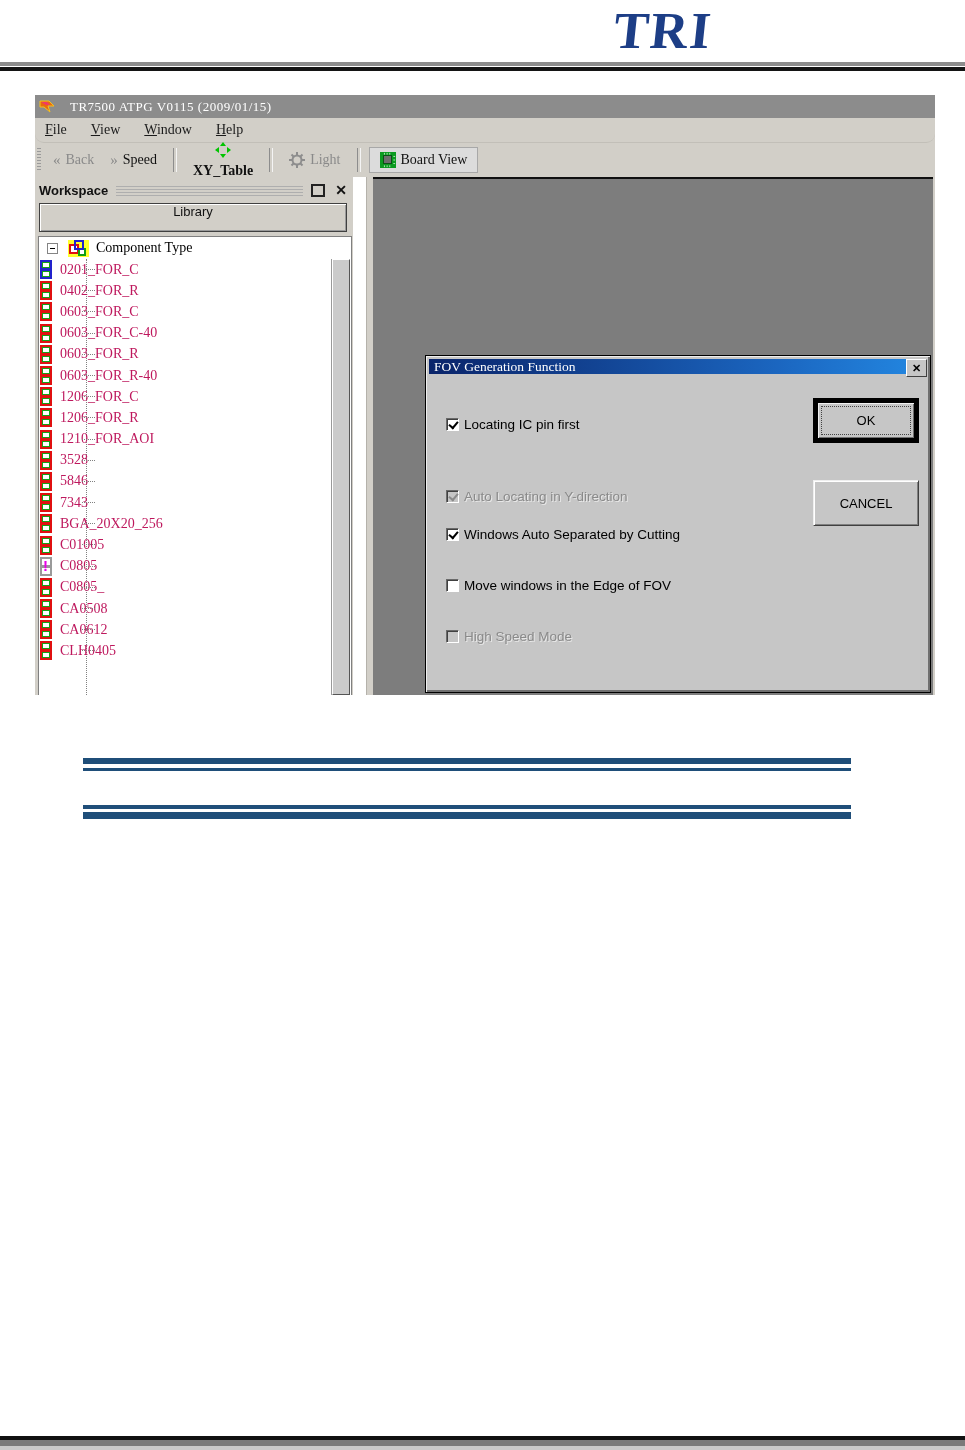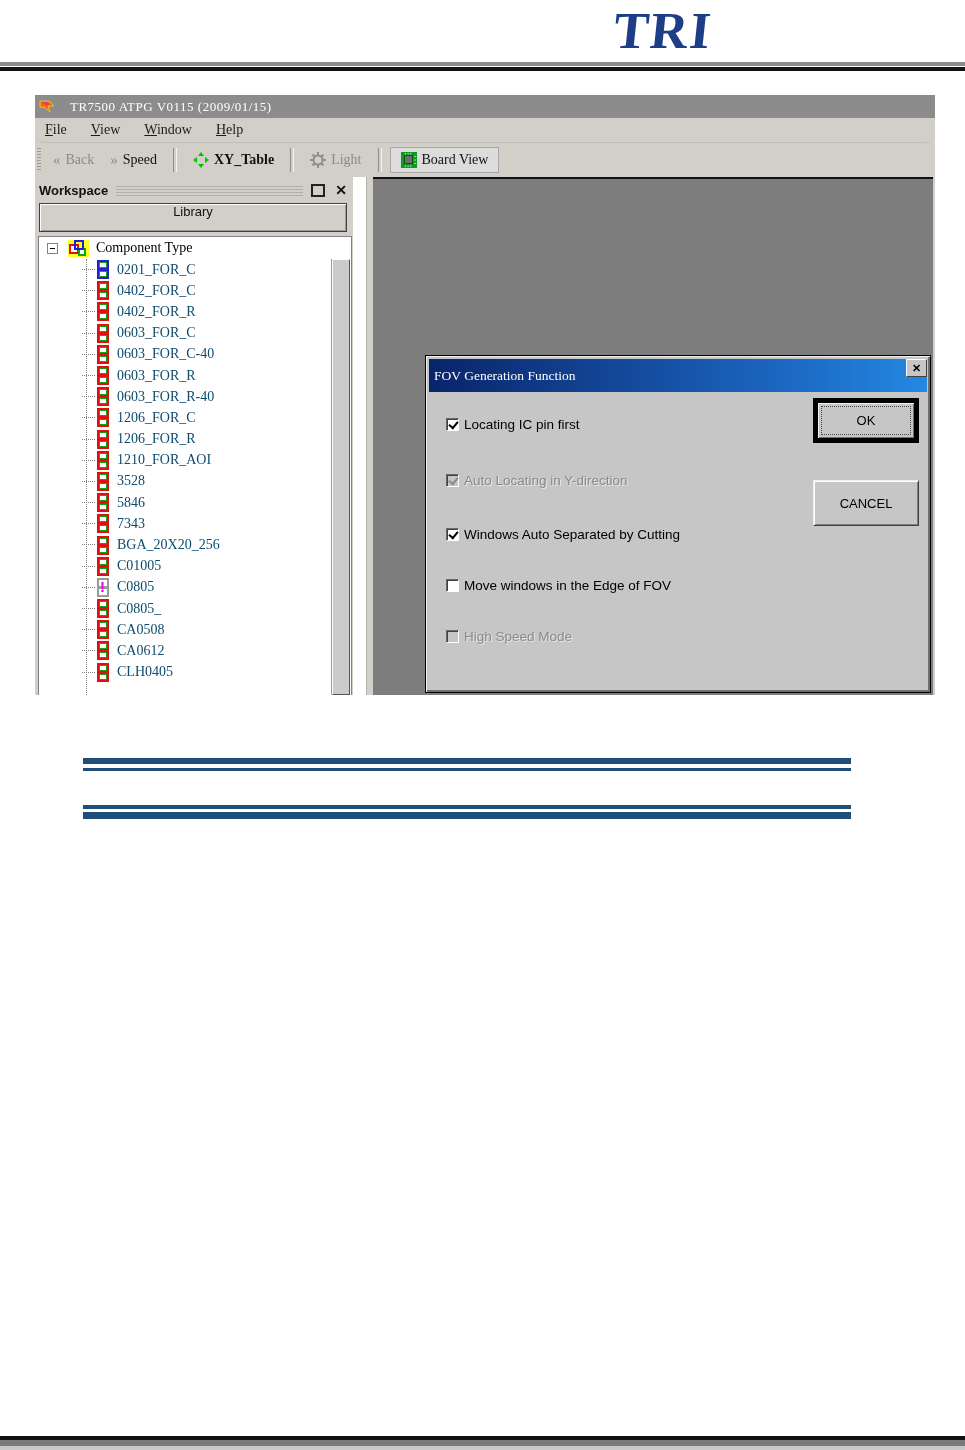--- a/index.html
+++ b/index.html
@@ -22,21 +22,21 @@
            display:flex;align-items:center;gap:24px;padding-left:10px;box-sizing:border-box;
            font:14px "Liberation Serif",serif;color:#1a1a1a;border-bottom:1px solid #c2bfb8;border-radius:9px;}
   .menu-item{cursor:default;}
   .toolbar{position:absolute;left:0;top:48px;width:900px;height:34px;background:#d2cfc8;
            display:flex;align-items:center;font:14px "Liberation Serif",serif;box-sizing:border-box;}
   .tb-grip{width:4px;height:24px;margin:0 4px 0 2px;
            background:repeating-linear-gradient(to bottom,#9a9a9a 0 1px,transparent 1px 3px);}
   .tb-sep{width:2px;height:24px;border-left:1px solid #8d8d8d;border-right:1px solid #f4f4f4;margin:0 8px;}
   .tb-btn{display:flex;align-items:center;gap:5px;padding:3px 8px;color:#8a8a8a;white-space:nowrap;}
   .tb-btn.dark{color:#111;}
-  .tb-btn.bold{font-weight:bold;color:#111;}
+  .tb-btn.bold{font-weight:bold;color:#111;flex-direction:column;}
   .tb-raised{background:#dcdcdc;border:1px solid #a8a8a8;padding:4px 10px;}
   .chev{font-size:15px;color:#8a8a8a;}
   .chev-back::before{content:"\00AB";}
   .chev-next::before{content:"\00BB";}
   .icon16{width:16px;height:16px;flex:0 0 16px;}
 
   
   .panel{position:absolute;left:0;top:82px;width:318px;height:518px;background:#d2cfc8;}
   .panel-header{position:absolute;left:2px;top:3px;right:2px;height:20px;display:flex;align-items:center;gap:8px;}
   .panel-title{font:bold 13px "Liberation Sans",sans-serif;color:#111;padding-left:2px;white-space:nowrap;}
@@ -53,22 +53,22 @@
   .tree-vline{position:absolute;left:47px;top:22px;bottom:0;width:0;border-left:1px dotted #808080;}
   .tree-root{position:relative;height:22px;display:flex;align-items:center;padding-left:8px;
       font:14px "Liberation Serif",serif;color:#000;white-space:nowrap;z-index:2;background:#fff;}
   .expand{width:11px;height:11px;box-sizing:border-box;border:1px solid #848484;background:#fff;position:relative;margin-right:10px;}
   .expand::after{content:"";position:absolute;left:2px;top:4px;width:5px;height:1px;background:#000;}
   .rooticon{position:relative;width:21px;height:17px;background:#ffff2e;margin-right:7px;}
   .rooticon i{position:absolute;box-sizing:border-box;background:#fff;}
   .rooticon .r{left:1px;top:4px;width:10px;height:10px;border:2px solid #e01010;}
   .rooticon .g{left:10px;top:8px;width:8px;height:8px;border:2px solid #11a011;}
   .rooticon .b{left:6px;top:0;width:10px;height:10px;border:2px solid #2222cc;background:transparent;}
-  .tree-row{position:relative;height:21.2px;display:flex;align-items:center;padding-left:57px;
-      font:14px "Liberation Serif",serif;color:#0c4a6e;white-space:nowrap;}
+  .tree-row{position:relative;height:21.2px;display:flex;align-items:center;
+      font:14px "Liberation Serif",serif;color:#be185d;white-space:nowrap;}
   .stub{position:absolute;left:43px;top:10px;width:13px;border-top:1px dotted #808080;}
   .pads{position:relative;width:14px;height:19px;margin-right:7px;flex:0 0 14px;}
   .pads i{position:absolute;left:1px;width:12px;height:10px;box-sizing:border-box;
       border:2px solid #e01010;background:#fff;box-shadow:inset 0 0 0 1px #15a015;}
   .pads i.a{top:0;} .pads i.b{top:9px;}
   .pads.blue i{border-color:#2222cc;}
   .pads.alert i{border-color:#9a9a9a;box-shadow:none;}
   .pads .bang{position:absolute;left:4px;top:0px;color:#e800e8;font:bold 15px "Liberation Sans",sans-serif;}
   .pads .bang::before{content:"!";}
   
@@ -82,21 +82,21 @@
   .gap-white{position:absolute;left:318px;top:82px;width:13px;height:518px;background:#fff;}
   .splitter{position:absolute;left:331px;top:82px;width:7px;height:518px;background:#d2cfc8;border-left:1px solid #b5b2ab;}
 
   
   .mainarea{position:absolute;left:338px;top:82px;width:560px;height:518px;background:#7d7d7d;
       border-top:2px solid #101010;box-sizing:border-box;}
 
   
   .dialog{position:absolute;left:390px;top:260px;width:506px;height:338px;background:#c6c6c6;
       border:1px solid #000;box-shadow:inset 1px 1px 0 #efefef,inset -2px -2px 0 #6f6f6f;box-sizing:border-box;}
-  .dlg-titlebar{position:absolute;left:3px;top:3px;right:3px;height:33px;
+  .dlg-titlebar{position:absolute;left:3px;top:3px;right:3px;height:15px;
       background:linear-gradient(90deg,#0a246a 0%,#1b66c0 70%,#2388e2 100%);
       display:flex;align-items:center;}
   .dlg-title{color:#fff;font:13.5px "Liberation Serif",serif;padding-left:5px;white-space:nowrap;}
   .dlg-close{position:absolute;right:3px;top:3px;width:19px;height:16px;background:#c6c6c6;
       border:1px solid;border-color:#fff #404040 #404040 #fff;
       display:flex;align-items:center;justify-content:center;font:bold 11px "Liberation Sans",sans-serif;color:#000;}
   .dlg-close::before{content:"\2715";}
   .cbrow{position:absolute;left:20px;height:20px;display:flex;align-items:center;gap:5px;
       font:13.5px "Liberation Sans",sans-serif;color:#000;white-space:nowrap;}
   .cbox{width:13px;height:13px;box-sizing:border-box;background:#fff;position:relative;
@@ -241,28 +241,20 @@
                 <i class="b"></i>
               </span>
               <span>0201_FOR_C</span>
             </div>
             <div class="tree-row">
               <span class="stub"></span>
               <span class="pads ">
                 <i class="a"></i>
                 <i class="b"></i>
               </span>
-              <span>0402_FOR_C</span>
-            </div>
-            <div class="tree-row">
-              <span class="stub"></span>
-              <span class="pads ">
-                <i class="a"></i>
-                <i class="b"></i>
-              </span>
               <span>0402_FOR_R</span>
             </div>
             <div class="tree-row">
               <span class="stub"></span>
               <span class="pads ">
                 <i class="a"></i>
                 <i class="b"></i>
               </span>
               <span>0603_FOR_C</span>
             </div>
@@ -410,21 +402,21 @@
     <div class="dialog">
       <div class="dlg-titlebar">
         <span class="dlg-title">FOV Generation Function</span>
       </div>
       <span class="dlg-close"></span>
       <div>
           <div class="cbrow" style="top: 58px;">
             <span class="cbox checked"></span>
             <span>Locating IC pin first</span>
           </div>
-          <div class="cbrow disabled" style="top: 114px;">
+          <div class="cbrow disabled" style="top: 130px;">
             <span class="cbox checked"></span>
             <span>Auto Locating in Y-direction</span>
           </div>
           <div class="cbrow" style="top: 168px;">
             <span class="cbox checked"></span>
             <span>Windows Auto Separated by Cutting</span>
           </div>
           <div class="cbrow" style="top: 219px;">
             <span class="cbox"></span>
             <span>Move windows in the Edge of FOV</span>

